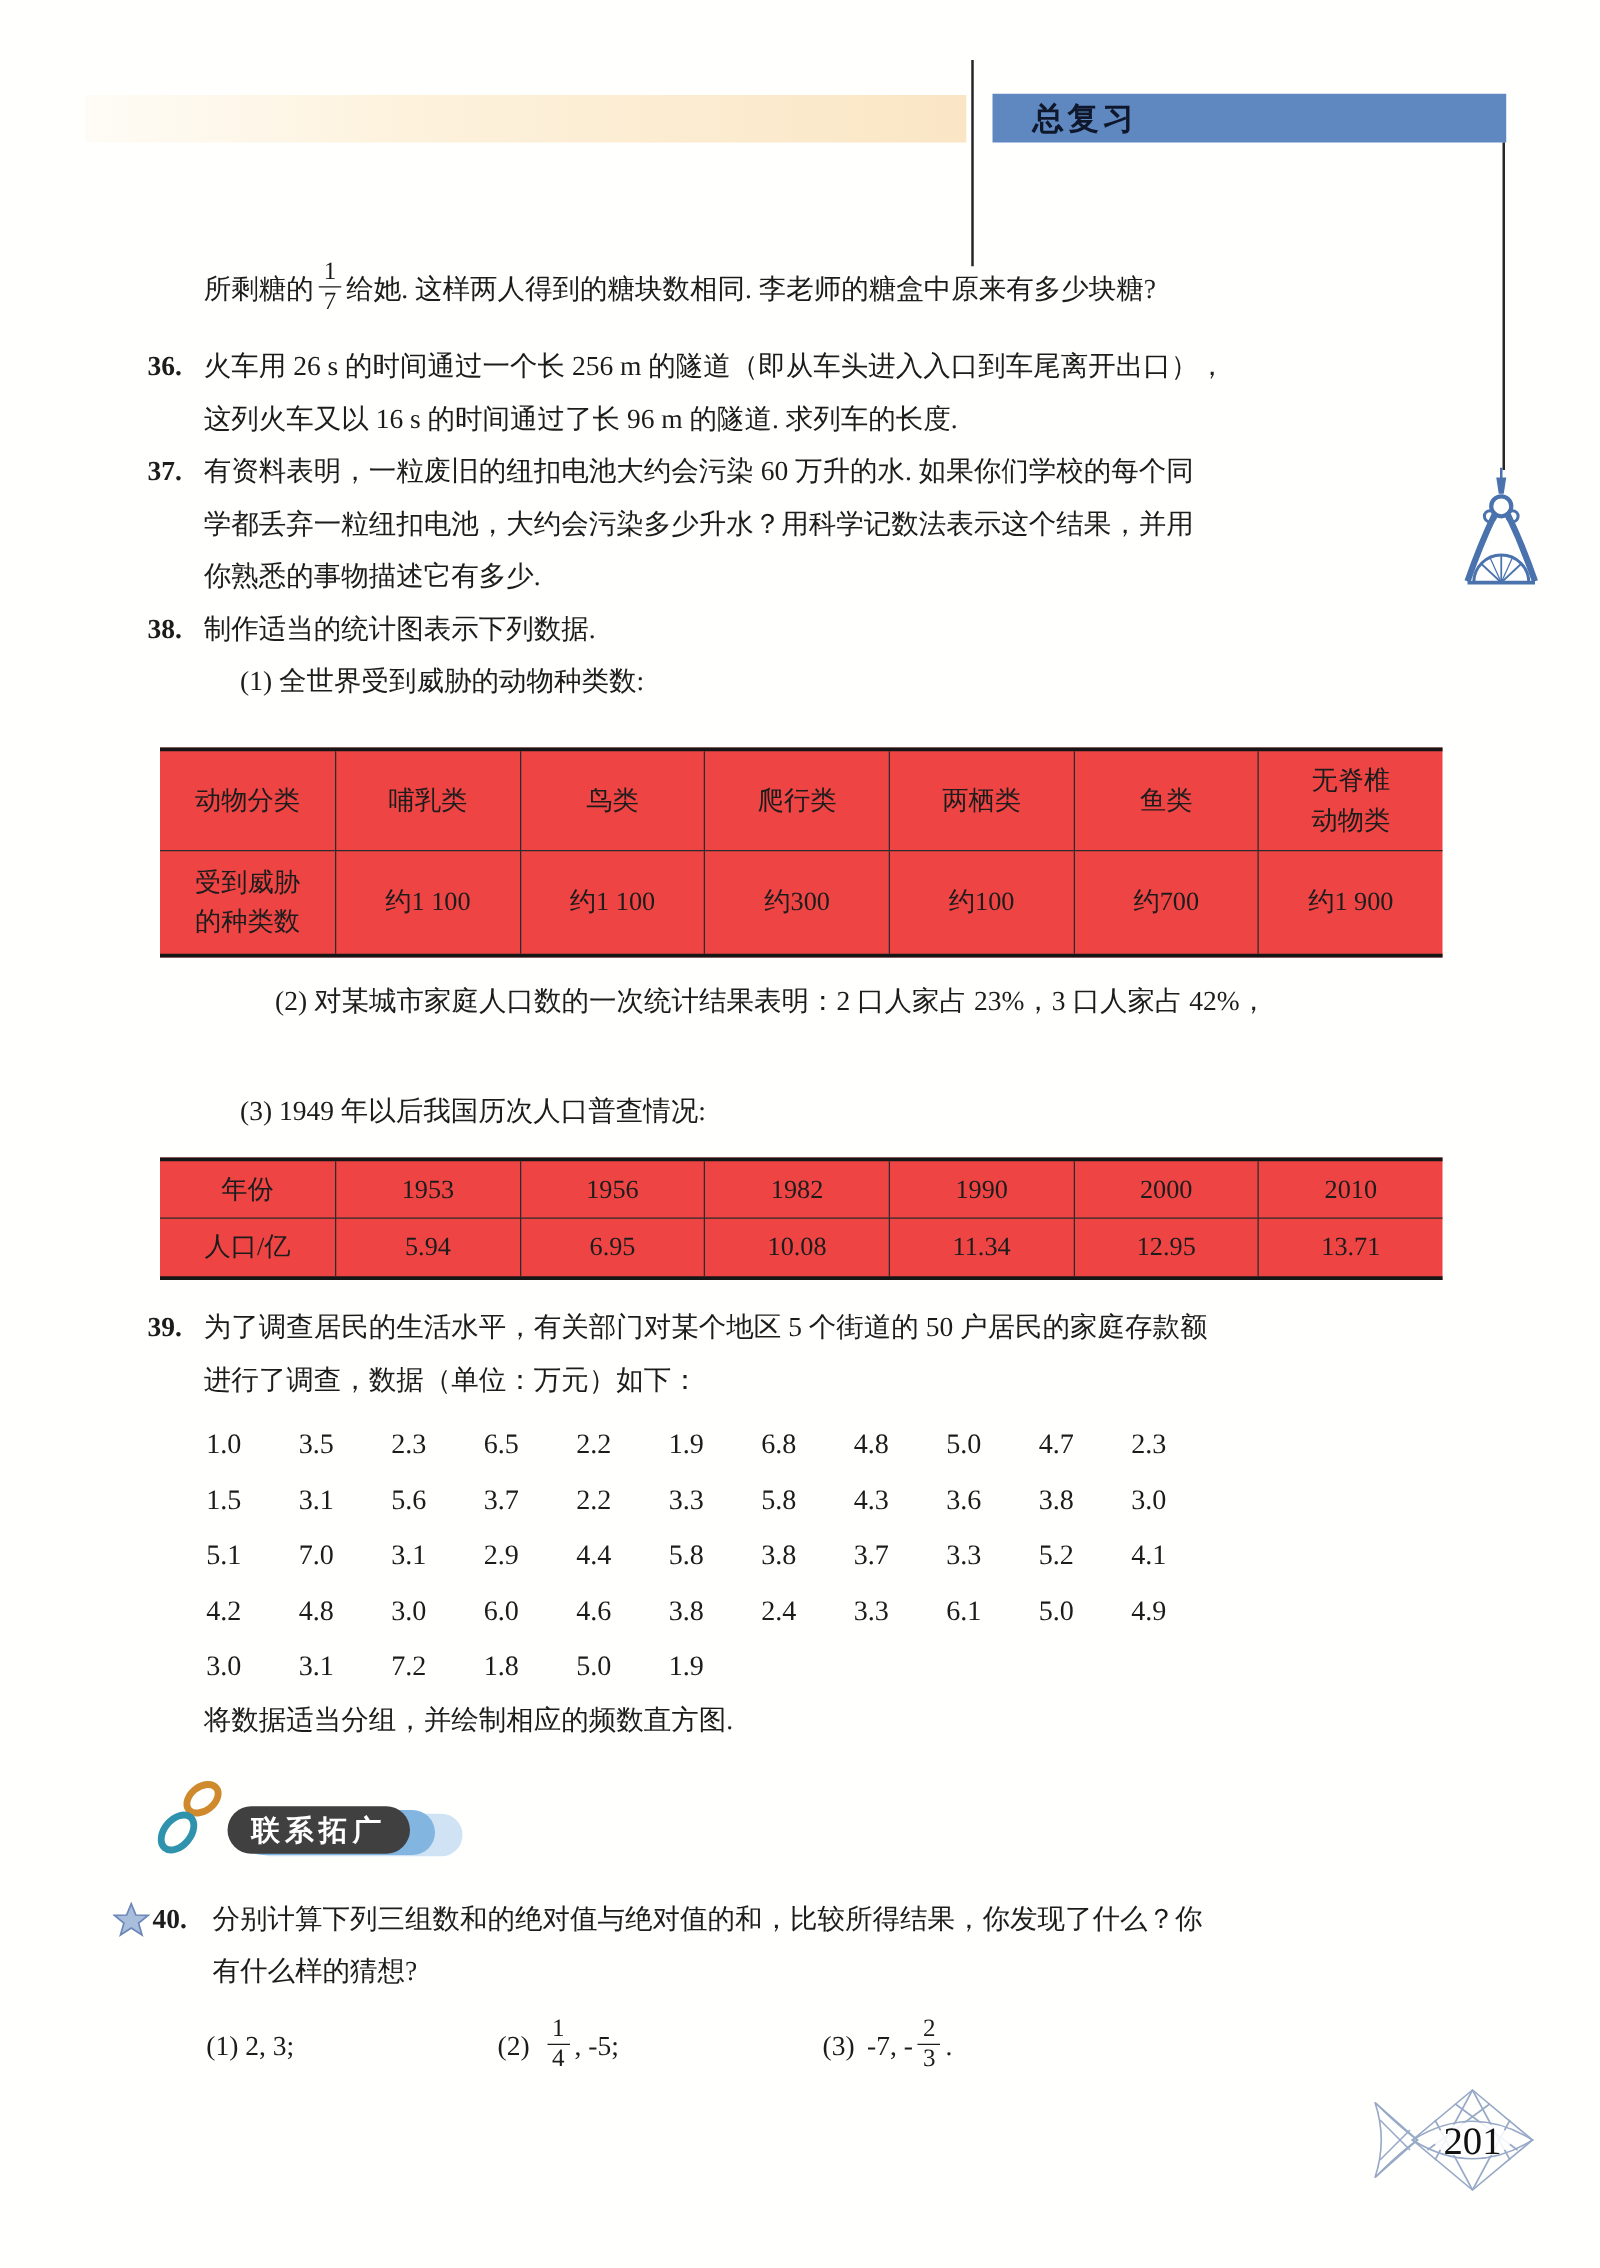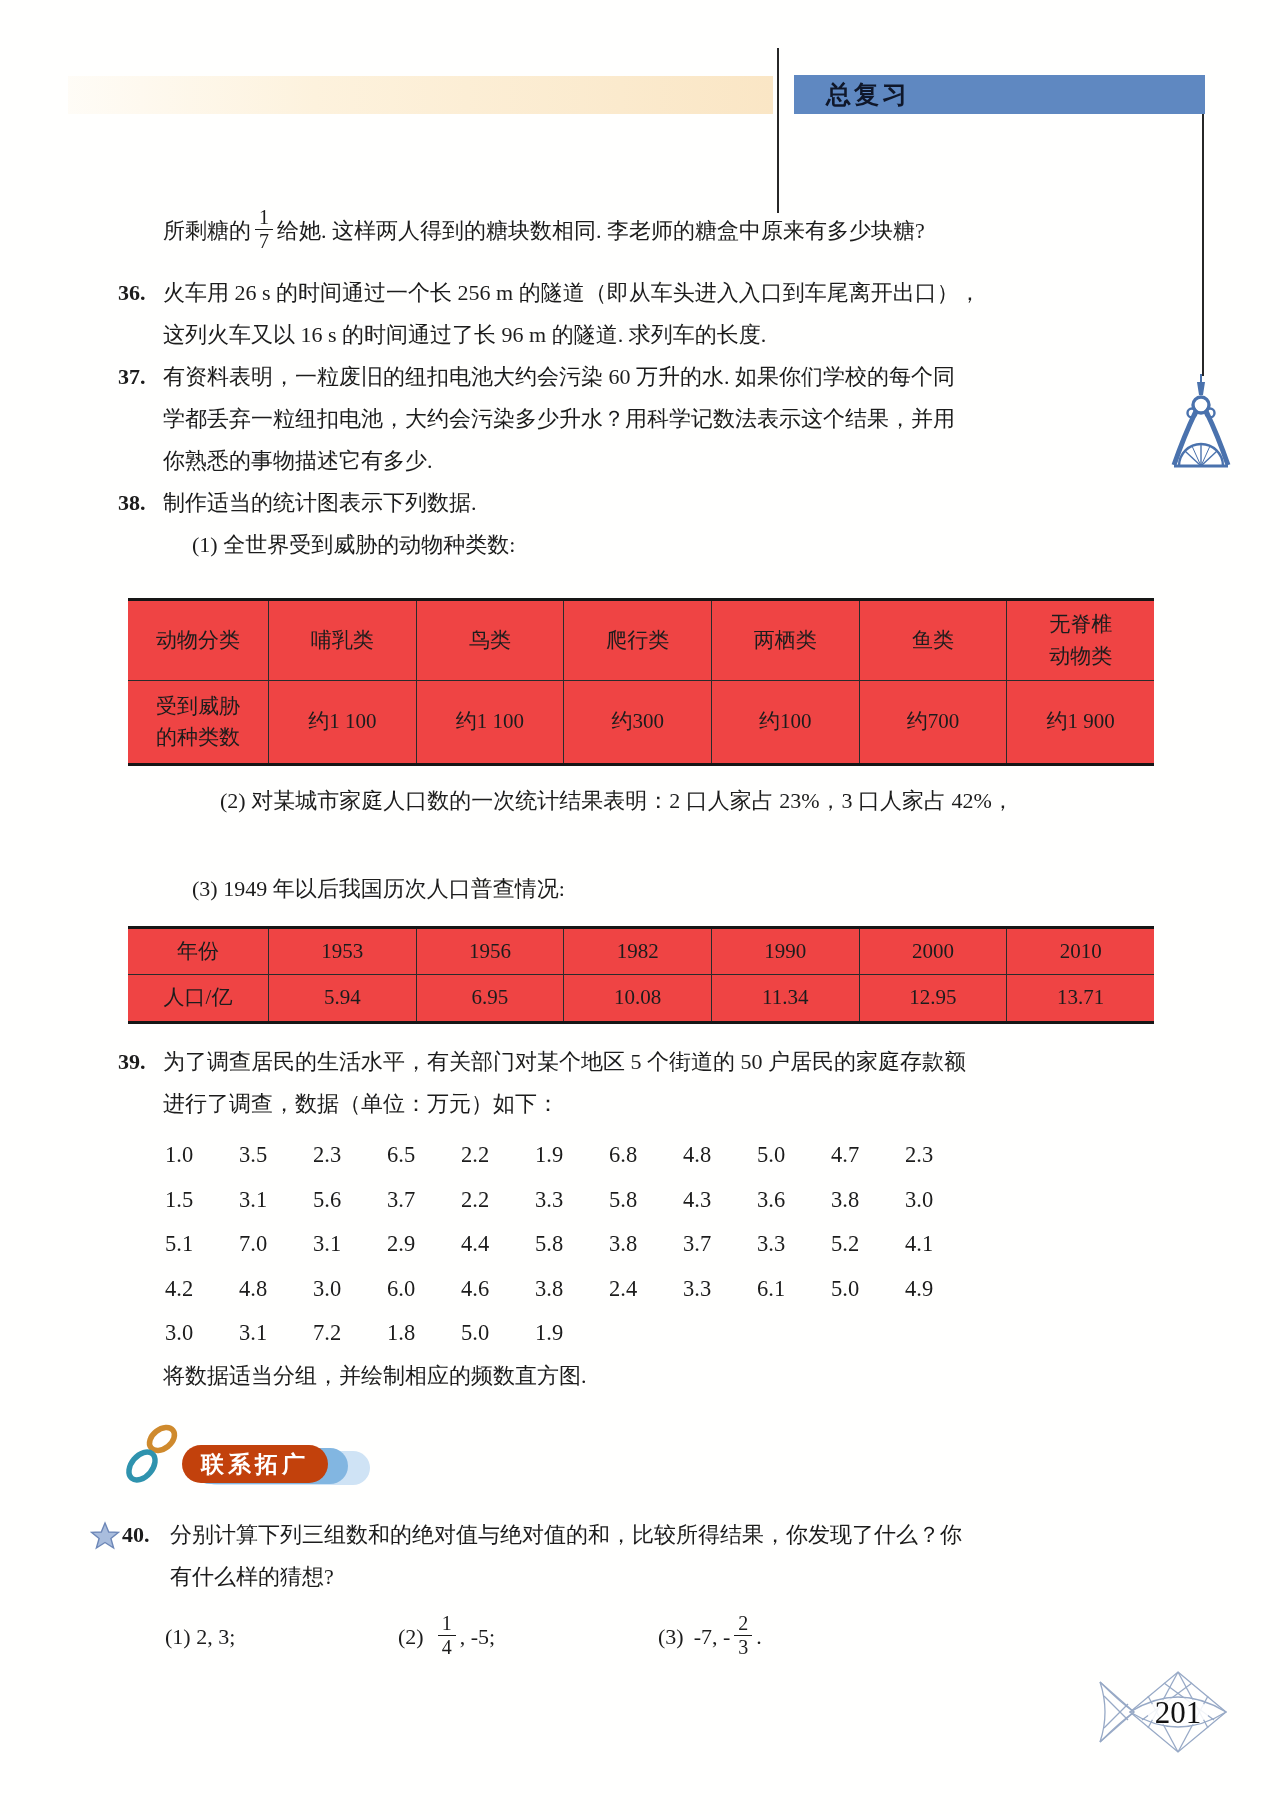--- a/index.html
+++ b/index.html
@@ -46,21 +46,21 @@
   #savings { position:absolute; left:165px; top:1133px; display:grid;
     grid-template-columns:repeat(11,74px); grid-auto-rows:44.5px; font-size:22.5px; }
   #savings span { display:flex; align-items:center; }
 
   
   .badge-pale { position:absolute; left:200px; top:1451px; width:170px; height:34px;
     background:#cfe3f5; border-radius:17px; }
   .badge-mid  { position:absolute; left:192px; top:1448px; width:156px; height:36px;
     background:#82b6e1; border-radius:18px; }
   .badge-main { position:absolute; left:182px; top:1445px; width:146px; height:38px;
-    background:#c2410c; border-radius:19px; display:flex; align-items:center; justify-content:center; }
+    background:#404040; border-radius:19px; display:flex; align-items:center; justify-content:center; }
   .badge-main .blabel { color:#fff; font-family:"Liberation Sans","DejaVu Sans",sans-serif;
     font-size:23px; font-weight:bold; letter-spacing:4px; }
 
   .star-wrap { position:absolute; left:90px; top:1521px; width:30px; height:30px; }
 
   
   .p40items { position:absolute; left:0; top:1608px; width:1280px; height:58px; }
   .p40items .it { position:absolute; top:0; height:58px; display:flex; align-items:center;
     font-size:22px; white-space:nowrap; }
   .it .lbl { margin-right:10px; }

